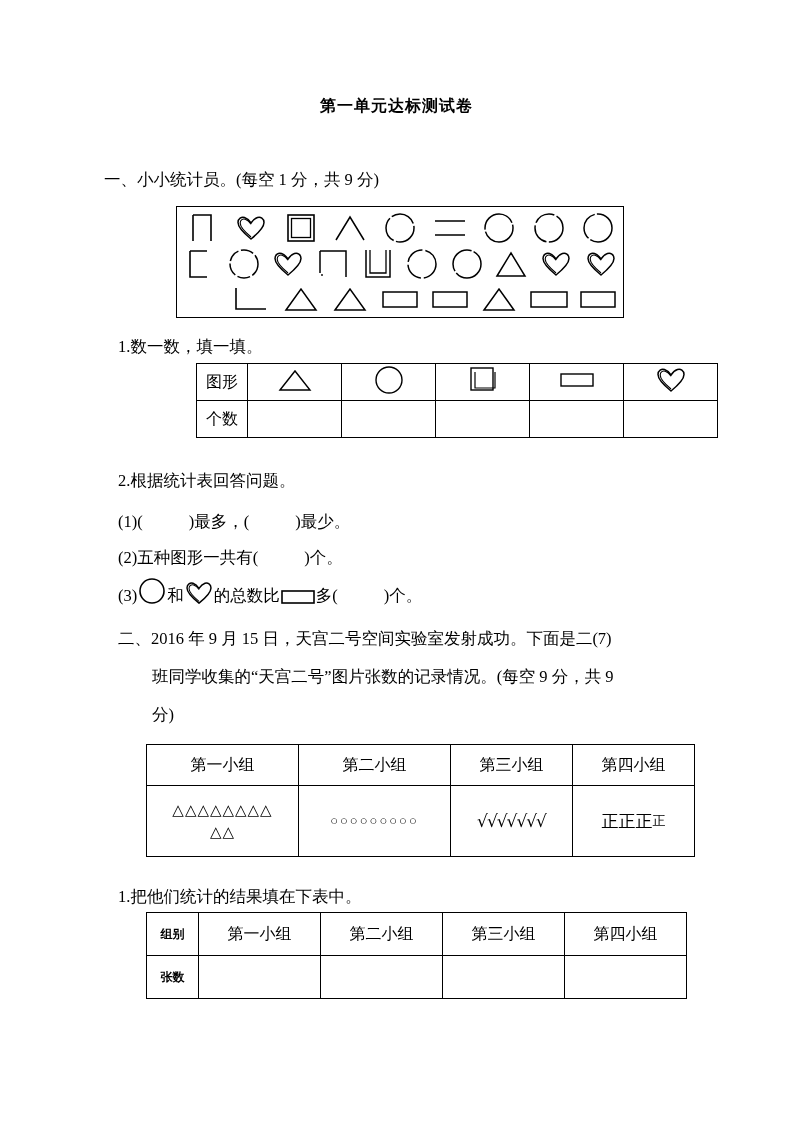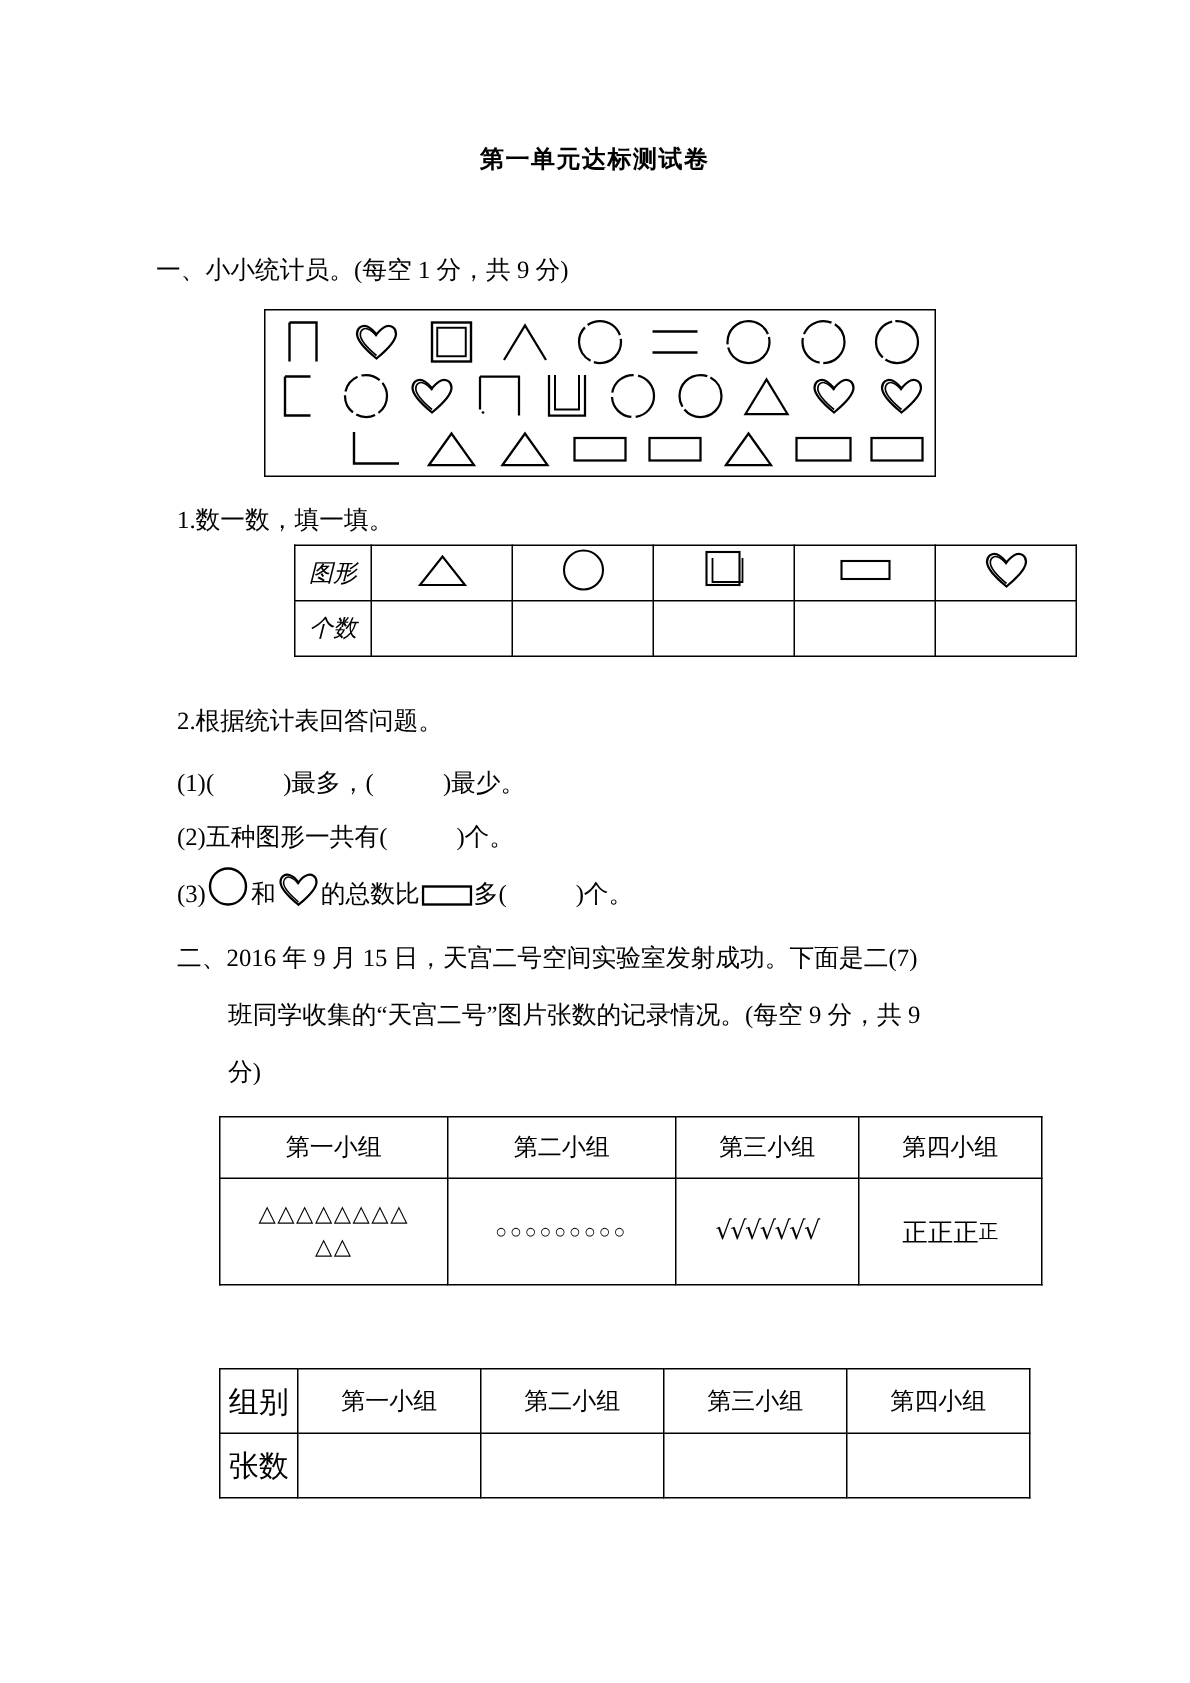--- a/index.html
+++ b/index.html
@@ -81,39 +81,39 @@
   }
   table.grid td {
     border: 1.3px solid #000;
     text-align: center;
     vertical-align: middle;
     padding: 0;
   }
 
   
   #shape-count-table { left: 196px; top: 363px; }
-  #shape-count-table td { height: 37px; font-style: italic; }
+  #shape-count-table td { height: 37px; }
   #shape-count-table td.lbl { width: 51px; font-size: 16px; }
   #shape-count-table td.col { width: 94px; }
 
   
   #group-record-table { left: 146px; top: 744px; }
   #group-record-table td.hd { width: 152px; height: 41px; font-size: 16px; }
   #group-record-table td.hd.n { width: 122px; }
   #group-record-table td.body { height: 71px; font-size: 15px; }
   .tally-tri { font-size: 15px; letter-spacing: 1px; line-height: 22px; }
   .tally-cir { font-size: 13px; letter-spacing: 2px; }
   .tally-chk { font-size: 17px; letter-spacing: -1px; font-family: "DejaVu Sans", sans-serif; }
   .tally-zheng { font-size: 17px; letter-spacing: 0px; }
   .tally-zheng .partial { font-size: 13px; vertical-align: 2px; }
 
   
   #group-count-table { left: 146px; top: 912px; }
   #group-count-table td { height: 43px; }
-  #group-count-table td.lbl { width: 52px; font-size: 20px; }
+  #group-count-table td.lbl { width: 52px; font-size: 12px; font-weight: bold; }
   #group-count-table td.col { width: 122px; }
 
   
   .inline-sh { display: inline-block; vertical-align: -4px; margin: 0 1px; }
   .inline-sh svg { display: block; }
 
   .blank { display: inline-block; }
 </style>
 </head>
 <body>
@@ -424,20 +424,21 @@
       <td class="body">
         <div class="tally-chk">√√√√√√√</div>
       </td>
       <td class="body">
         <div class="tally-zheng"><span>正正正</span><span class="partial">正</span></div>
       </td>
     </tr>
   </tbody>
     </table>
 
+  <div class="para" style="left:118px; top:880px;">1.把他们统计的结果填在下表中。</div>
 
   <table class="grid" id="group-count-table">
     <tbody>
         <tr>
       <td class="lbl">组别</td>
       <td class="col">第一小组</td>
       <td class="col">第二小组</td>
       <td class="col">第三小组</td>
       <td class="col">第四小组</td>
     </tr>

